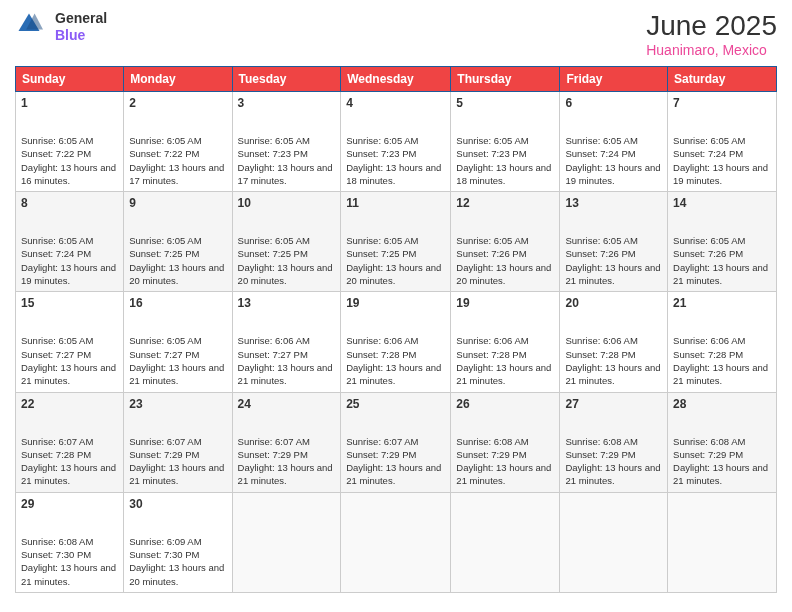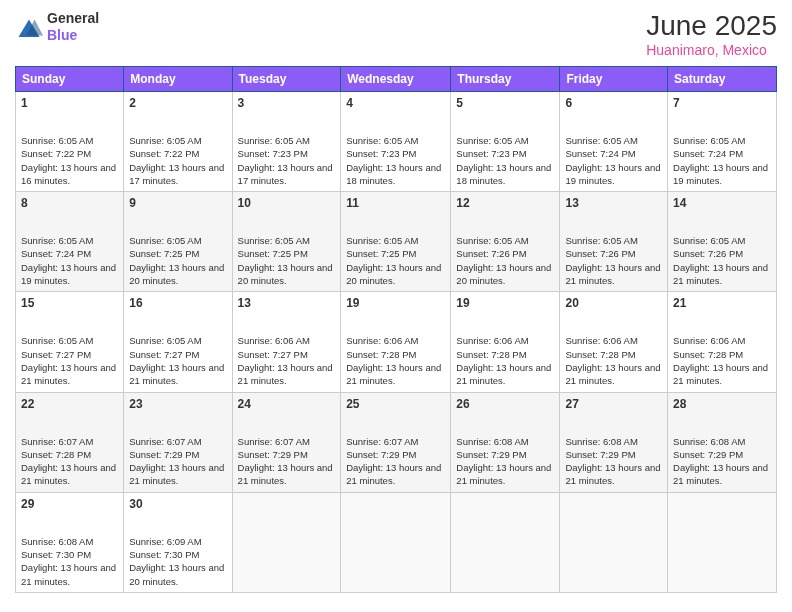--- a/index.html
+++ b/index.html
@@ -16,22 +16,22 @@
       padding: 10px 15px;
     }
     .header-area {
       display: flex;
       justify-content: space-between;
       align-items: flex-start;
       margin-bottom: 8px;
     }
     .logo {
       display: flex;
-      align-items: flex-end;
-      gap: 4px;
+      align-items: flex-start;
+      gap: 12px;
     }
     .logo-text {
       font-size: 14px;
       line-height: 1.2;
     }
     .logo-general {
       color: #333;
       font-weight: bold;
     }
     .logo-blue {
@@ -52,21 +52,21 @@
     .location-title {
       font-size: 14px;
       color: #ec4899;
     }
     .calendar {
       width: 100%;
       border-collapse: collapse;
       font-size: 10px;
     }
     .calendar th {
-      background-color: #8b5cf6;
+      background-color: #ef4444;
       color: white;
       text-align: left;
       padding: 5px 6px;
       font-size: 12px;
       font-weight: bold;
       border: 1px solid #1e5a9a;
       margin-top: 16px;
     }
     .calendar td {
       border: 1px solid #ccc;

